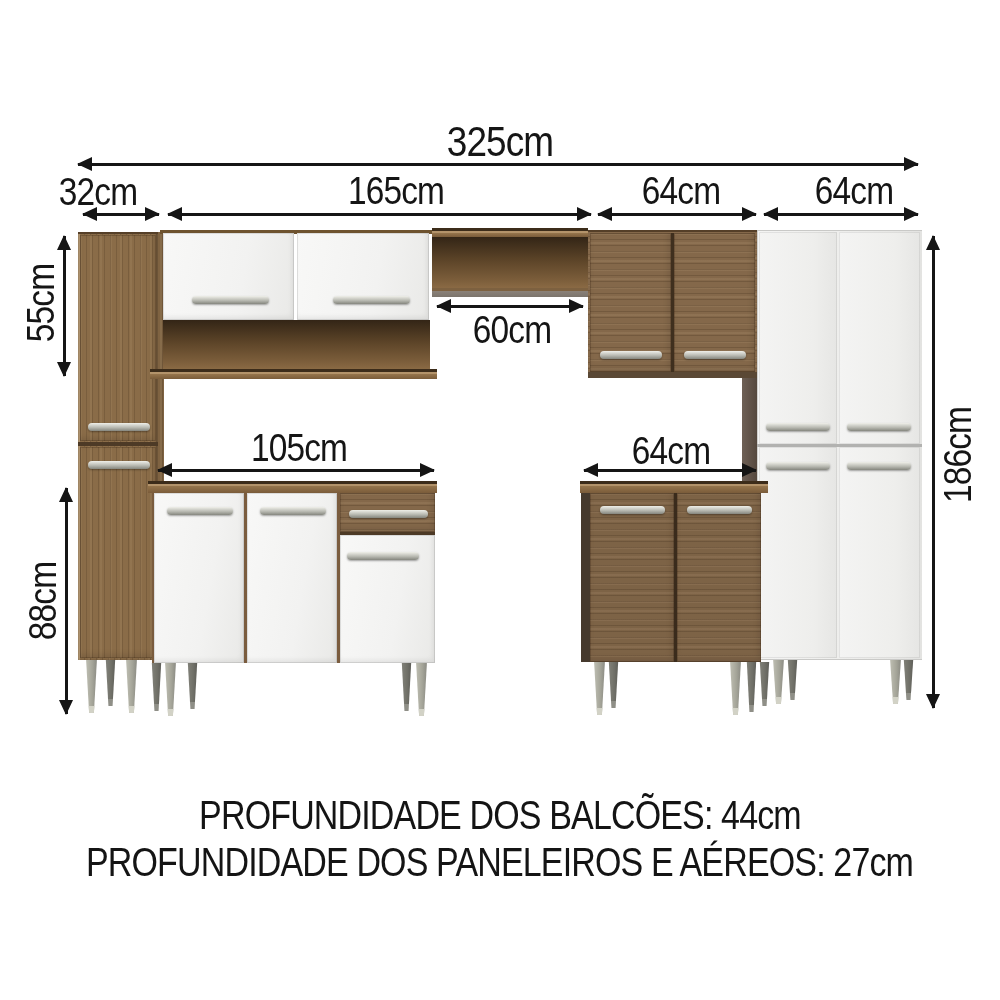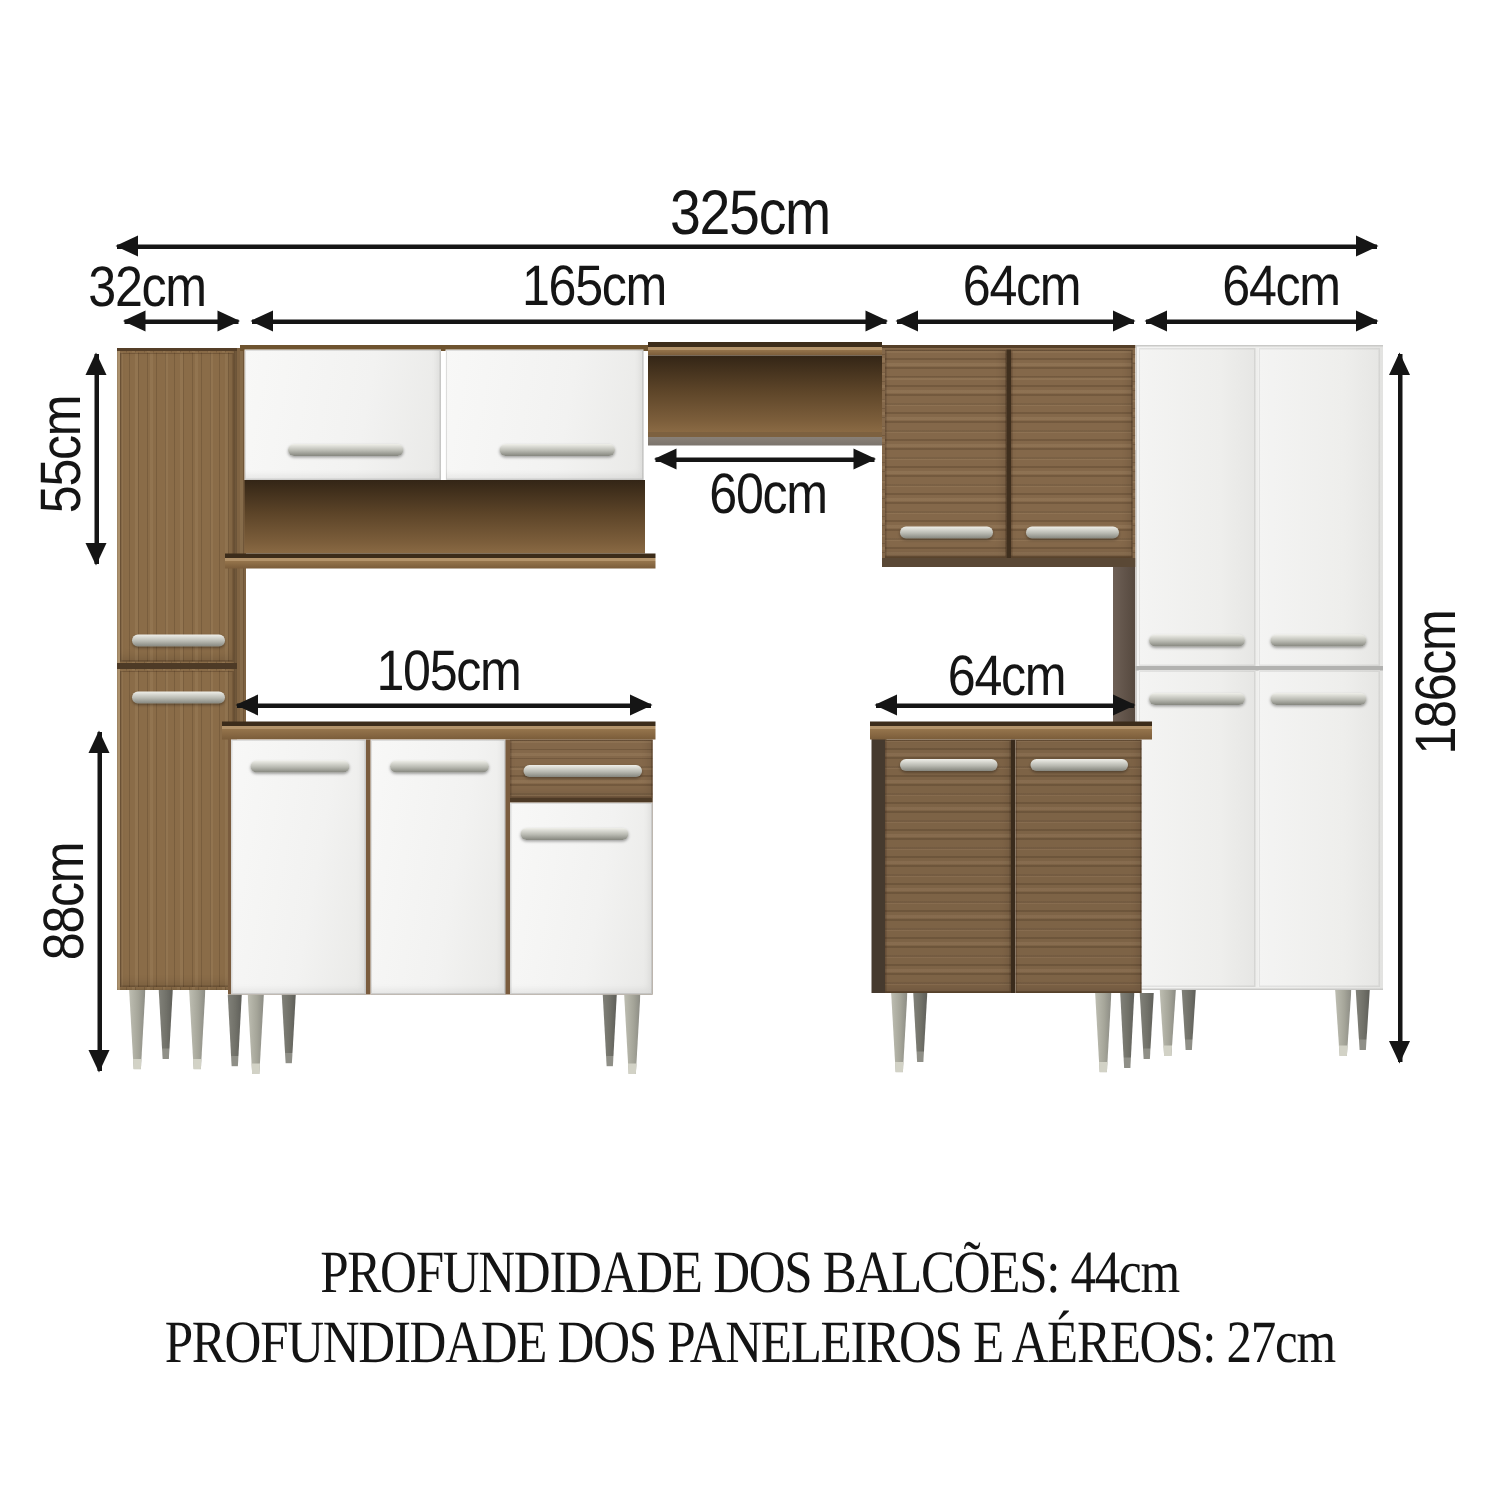--- a/index.html
+++ b/index.html
@@ -45,21 +45,21 @@
   .niche{position:absolute;background:linear-gradient(180deg,#332516 0%,#5c4428 45%,#7c5e3b 85%,#8a6a44 100%);}
   .ctop{position:absolute;background:linear-gradient(180deg,#3c2c1a 0 3px,#b3936a 3px 5px,#96754c 5px,#7a5c3a 100%);}
   .leg{position:absolute;width:15px;background:linear-gradient(90deg,#c6c6ba,#a5a599 55%,#80807a);
        clip-path:polygon(14% 0,86% 0,66% 100%,34% 100%);}
   .leg::after{content:"";position:absolute;left:22%;right:22%;bottom:0;height:7px;background:#d2d2c6;}
   .leg.back{filter:brightness(.68);width:13px;}
   .divider-h{position:absolute;background:#4d3a26;}
   .sidepanel{position:absolute;}
 
   
-  .footer{position:absolute;left:0;width:1000px;top:824px;text-align:center;font-family:Liberation Serif, serif;}
+  .footer{position:absolute;left:0;width:1000px;top:792px;text-align:center;}
   .footer .line{font-size:40px;line-height:47px;color:#141414;letter-spacing:-1px;
                 display:inline-block;transform:scaleX(.85);white-space:nowrap;}
 </style>
 </head>
 <body>
 
 <div id="canvas">
 
   <div class="sidepanel wood-v" style="left:150px;top:232px;width:14px;height:256px;filter:brightness(.92);"></div>
   <div class="sidepanel" style="left:742px;top:300px;width:15px;height:188px;background:linear-gradient(90deg,#6e6056,#55483e);"></div>

